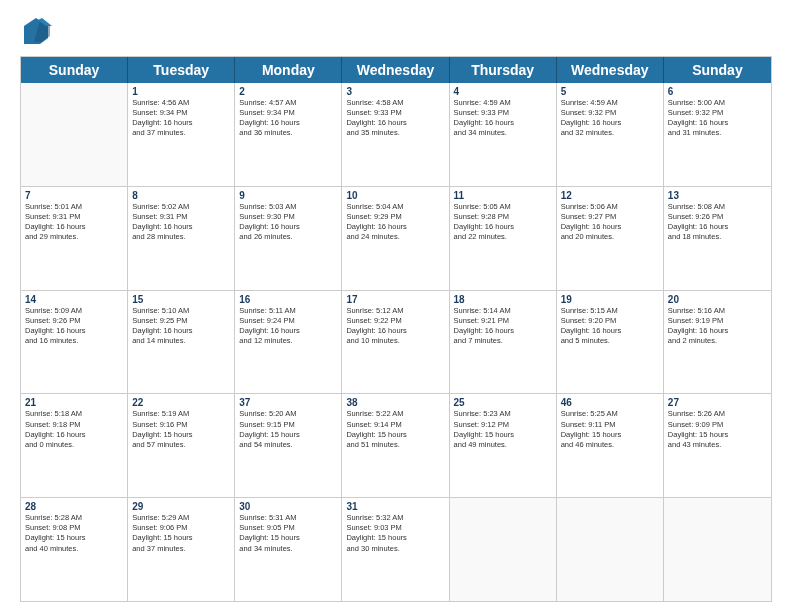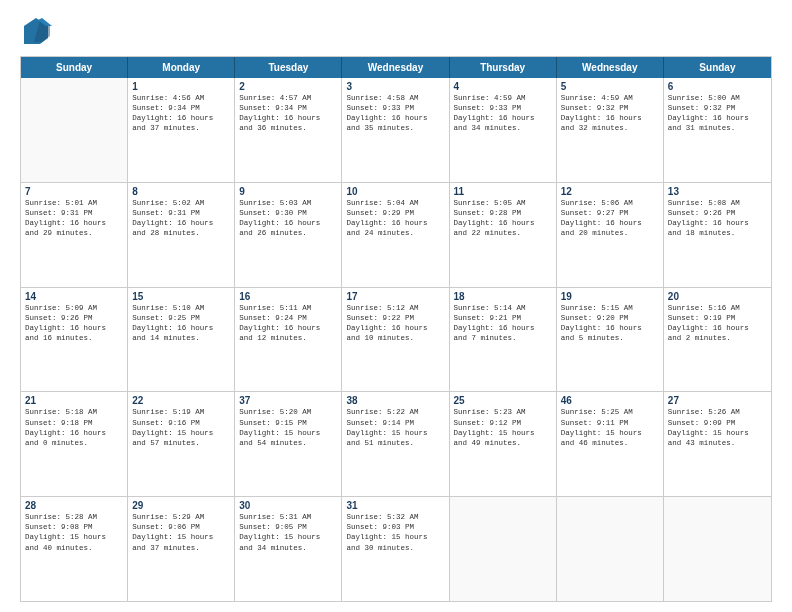--- a/index.html
+++ b/index.html
@@ -59,21 +59,21 @@
       flex-direction: column;
       border: 1px solid #ccc;
     }
     .cal-header {
       display: grid;
       grid-template-columns: repeat(7, 1fr);
       background: #2471a3;
     }
     .cal-header-cell {
       color: #fff;
-      font-size: 10px;
+      font-size: 14px;
       font-weight: bold;
       padding: 5px 4px;
       text-align: center;
       border-right: 1px solid #1a5276;
     }
     .cal-header-cell:last-child { border-right: none; }
     .cal-body {
       flex: 1;
       display: flex;
       flex-direction: column;
@@ -99,21 +99,20 @@
       font-size: 10px;
       font-weight: bold;
       color: #1a3a5c;
       display: block;
       margin-bottom: 1px;
     }
     .cell-text {
       font-size: 7.5px;
       line-height: 1.35;
       color: #333;
-      font-family: Liberation Mono, monospace;
     }
   </style>
 </head>
 <body>
 
 <div class="page">
   <div class="header">
     <div class="logo">
       <svg class="logo-icon" viewBox="0 0 32 32">
         <polygon points="16,2 28,10 28,22 20,28 4,28 4,10" fill="#2471a3"></polygon>
@@ -127,22 +126,22 @@
     </div>
     <div class="title-block">
       <div class="month-title"></div>
       <div class="location"></div>
     </div>
   </div>
 
   <div class="calendar">
     <div class="cal-header">
     <div class="cal-header-cell">Sunday</div>
+        <div class="cal-header-cell">Tuesday</div>
         <div class="cal-header-cell">Monday</div>
-        <div class="cal-header-cell">Tuesday</div>
         <div class="cal-header-cell">Wednesday</div>
         <div class="cal-header-cell">Thursday</div>
         <div class="cal-header-cell">Wednesday</div>
         <div class="cal-header-cell">Sunday</div>
       </div>
     <div class="cal-body">
     <div class="cal-row">
           <div class="cal-cell empty"></div>
           <div class="cal-cell">
             <span class="day-num">1</span>

